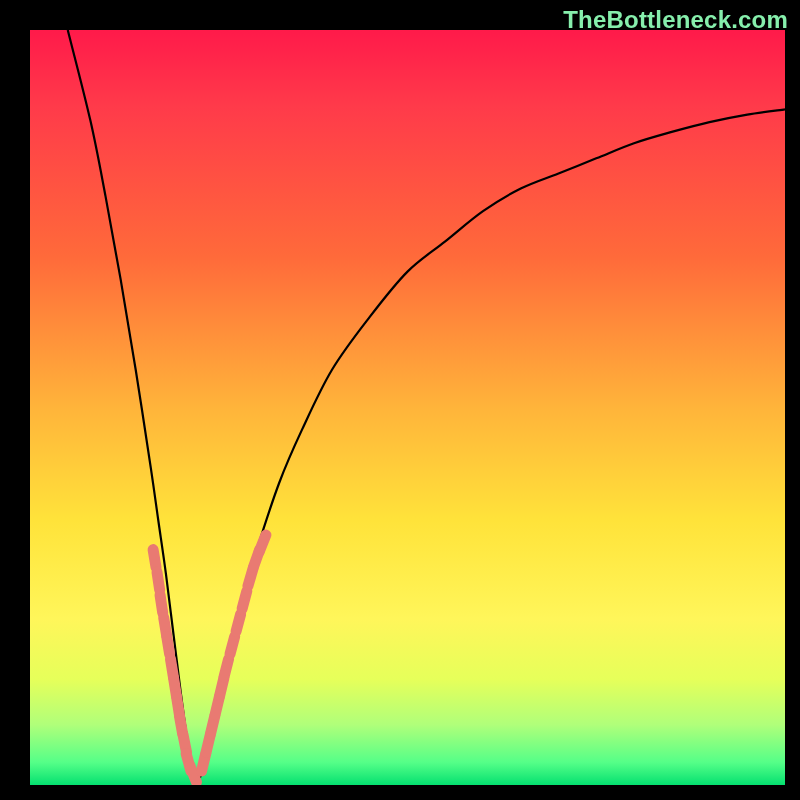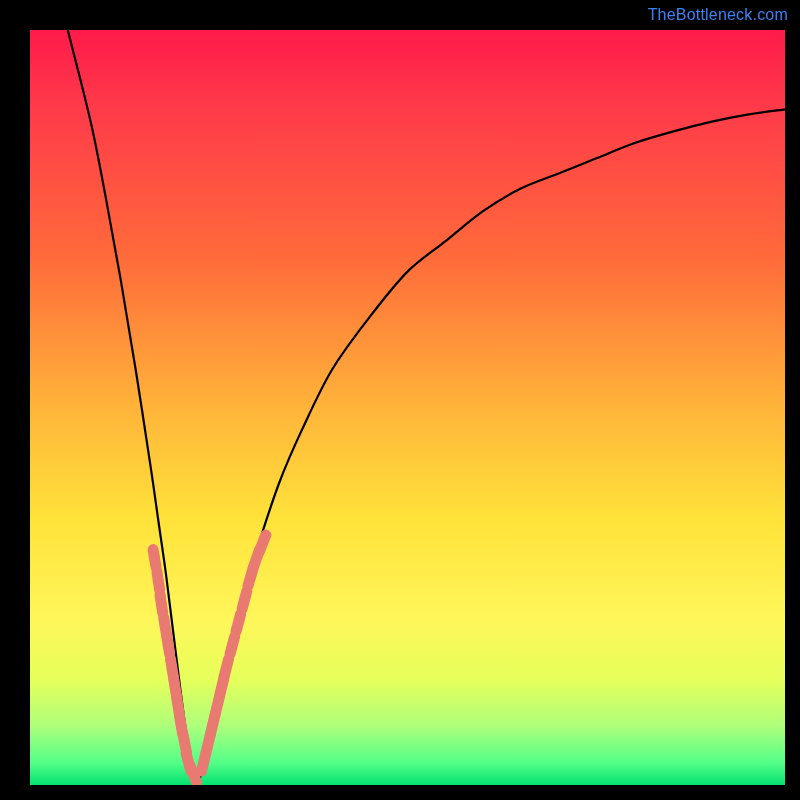--- a/index.html
+++ b/index.html
@@ -41,23 +41,23 @@
     position: absolute;
     left: 0;
     top: 0;
     width: 755px;
     height: 755px;
   }
   .watermark {
     position: absolute;
     top: 6px;
     right: 12px;
-    color: #3b82f6;
-    font-size: 16px;
-    font-weight: 400;
+    color: #86efac;
+    font-size: 24px;
+    font-weight: 700;
     letter-spacing: 0.2px;
     user-select: none;
   }
 </style>
 </head>
 <body>
 
 <div class="frame">
 
   <div class="plot-area">

